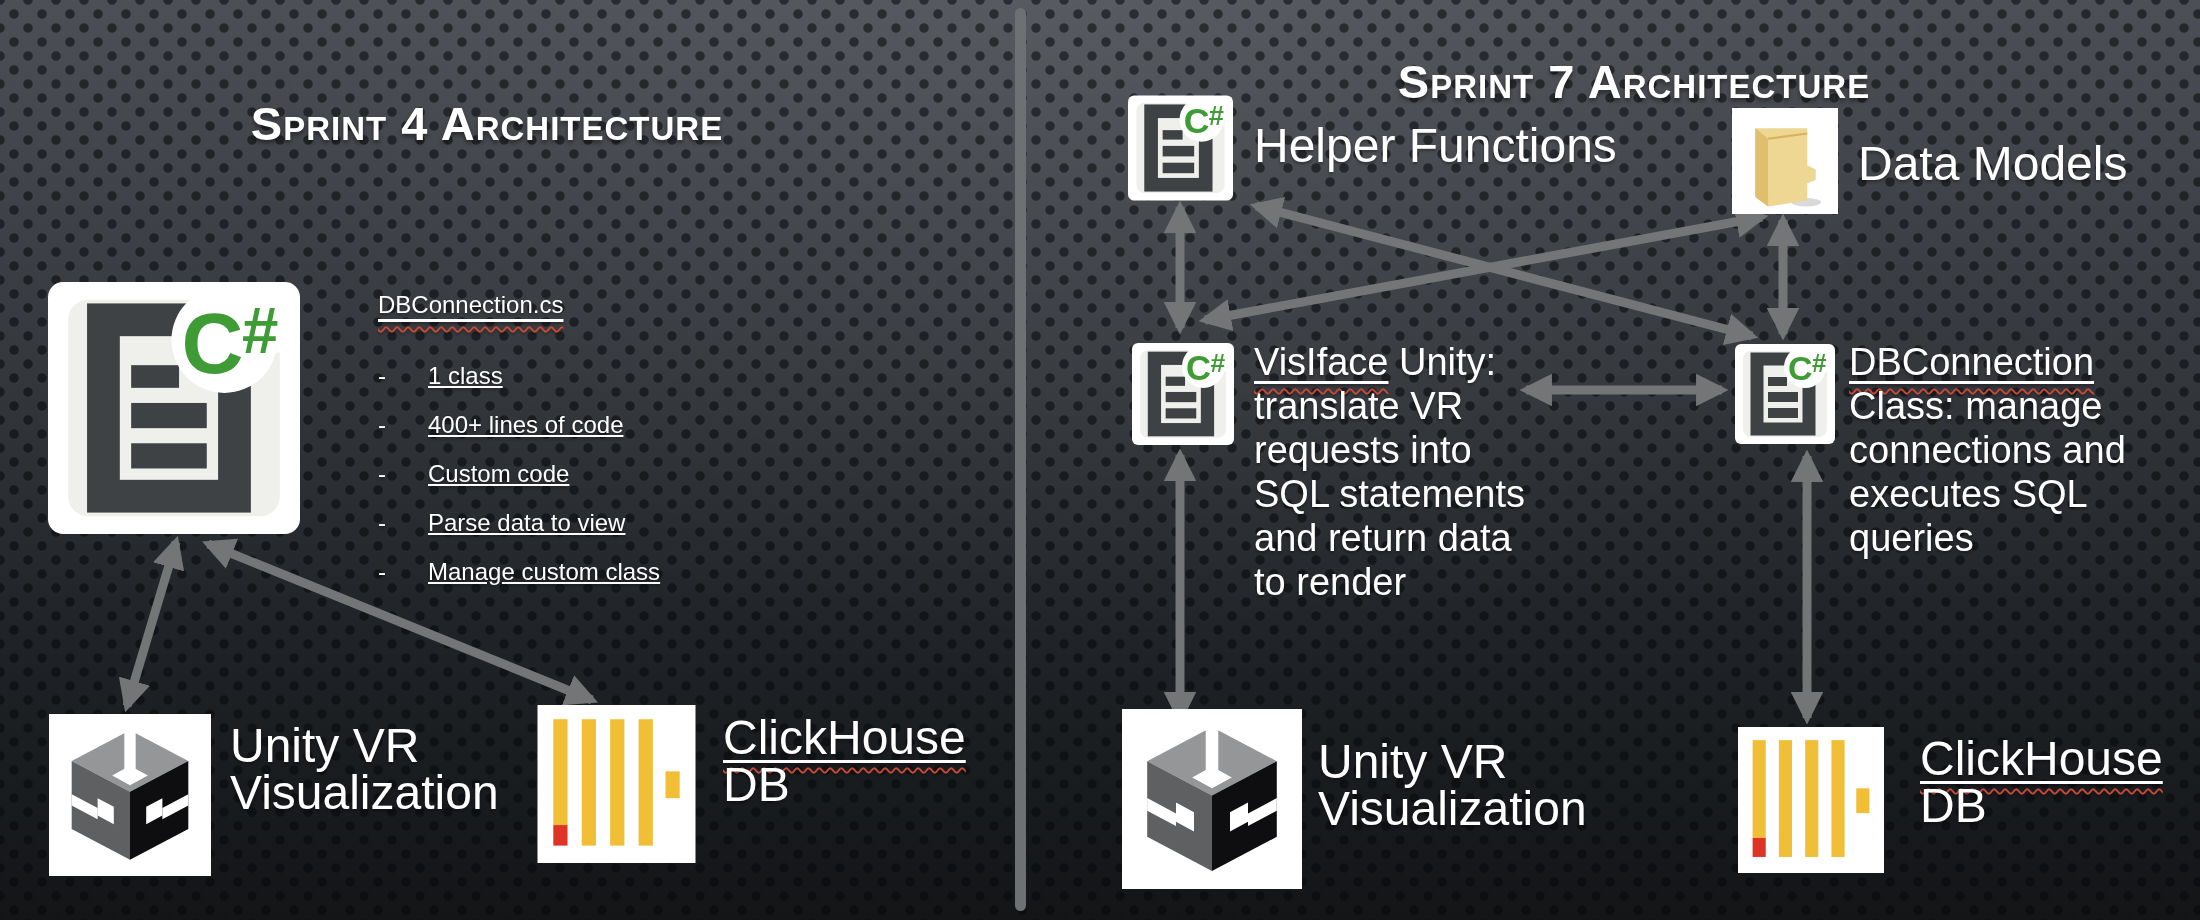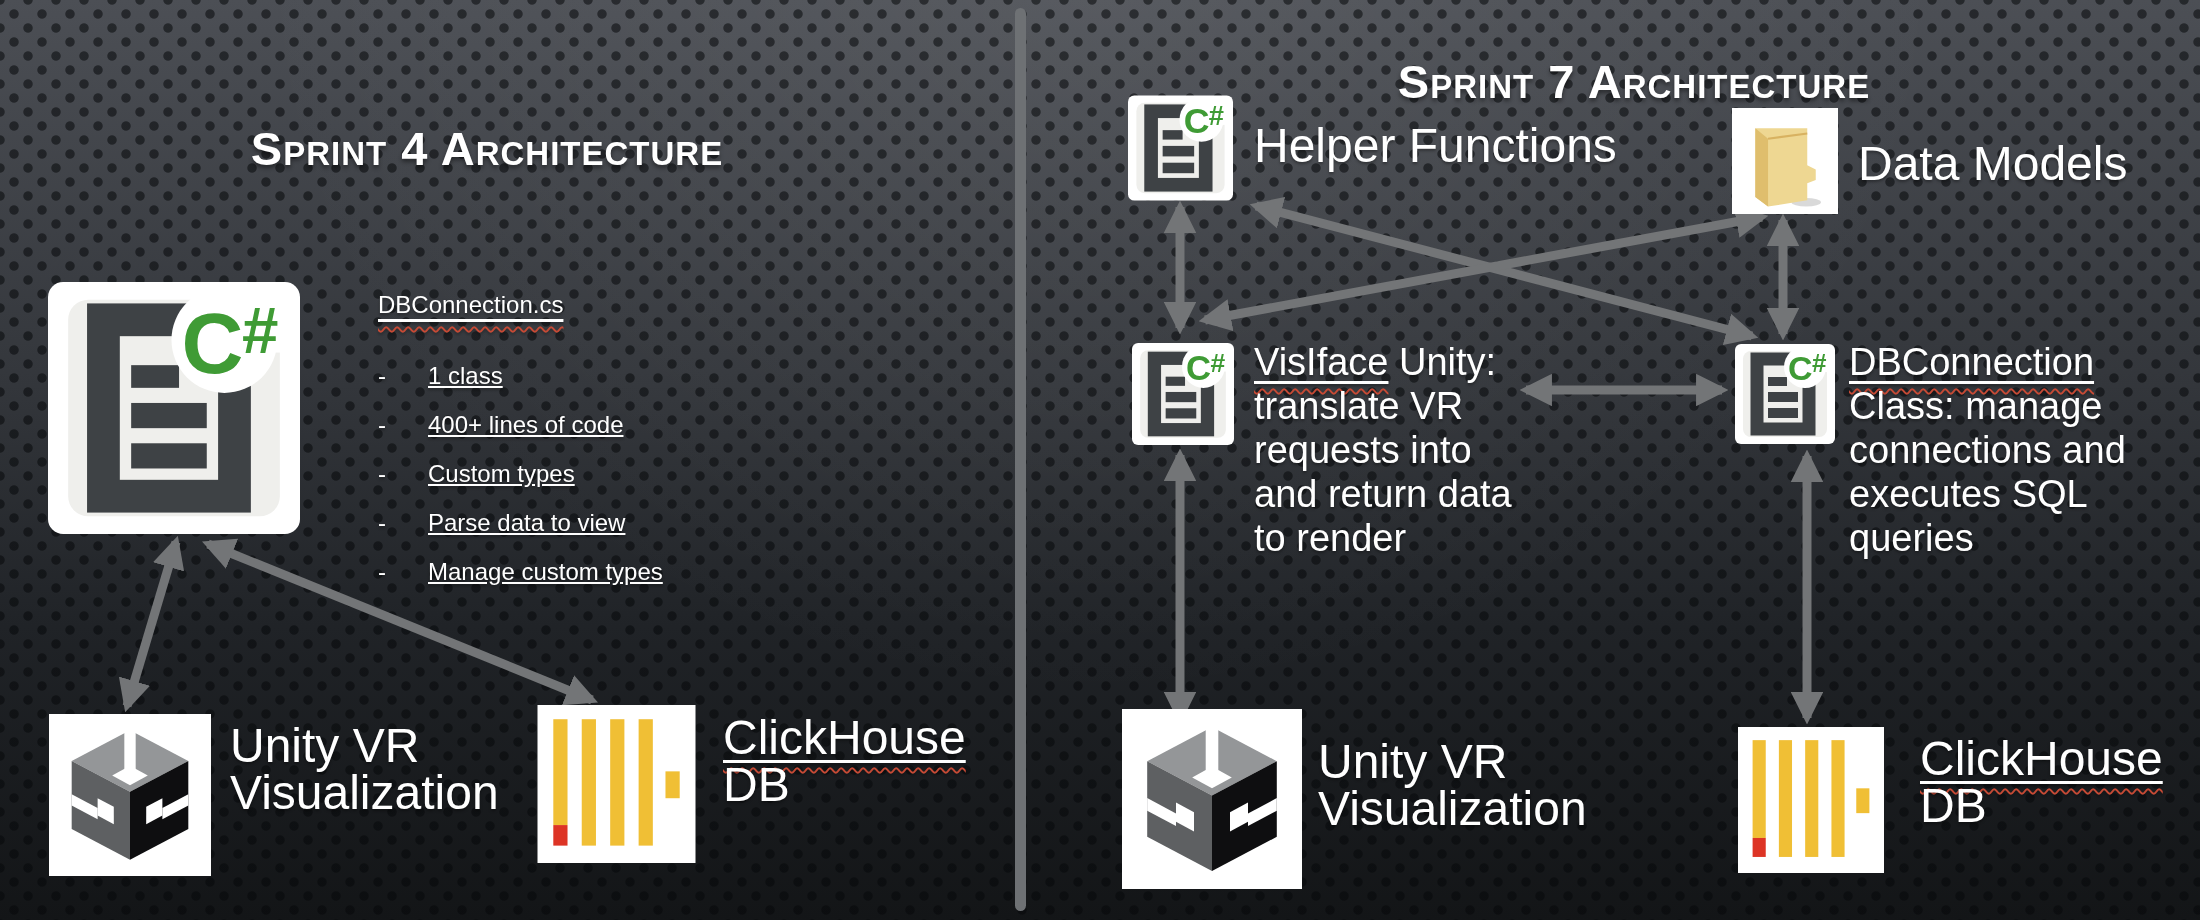--- a/index.html
+++ b/index.html
@@ -113,38 +113,38 @@
     <line x1="1256" y1="206" x2="1752" y2="336" marker-start="url(#ah)" marker-end="url(#ah)"></line>
     <line x1="1205" y1="320" x2="1762" y2="217" marker-start="url(#ah)" marker-end="url(#ah)"></line>
     <line x1="1783" y1="220" x2="1783" y2="334" marker-start="url(#ah)" marker-end="url(#ah)"></line>
     <line x1="1526" y1="390" x2="1722" y2="390" marker-start="url(#ah)" marker-end="url(#ah)"></line>
     <line x1="1807" y1="456" x2="1807" y2="718" marker-start="url(#ah)" marker-end="url(#ah)"></line>
   </g>
 </svg>
 
 <div class="divider"></div>
 
-<div class="abs title" style="left:187px;top:96px;width:600px;margin-top:25px;">Sprint 4 Architecture</div>
+<div class="abs title" style="left:187px;top:96px;width:600px;">Sprint 4 Architecture</div>
 
 <div class="abs" style="left:48px;top:278px;width:252px;height:260px;">
   <svg class="icon">
       <use href="#i-cs"></use>
     </svg>
 </div>
 
 <div class="abs txt block4" style="left:378px;top:280px;width:620px;">
   <div>
     <span class="u"><span class="wavy">DBConnection.cs</span></span>
   </div>
   <div style="margin-top:22px;text-decoration:underline;">
       <div><span class="dash">-</span><span>1 class</span></div>
       <div><span class="dash">-</span><span>400+ lines of code</span></div>
-      <div><span class="dash">-</span><span>Custom types</span></div>
+      <div><span class="dash">-</span><span>Custom code</span></div>
       <div><span class="dash">-</span><span>Parse data to view</span></div>
-      <div><span class="dash">-</span><span>Manage custom types</span></div>
+      <div><span class="dash">-</span><span>Manage custom class</span></div>
     </div>
 </div>
 
 <div class="abs" style="left:46px;top:714px;width:168px;height:162px;">
   <svg class="icon">
       <use href="#i-unity"></use>
     </svg>
 </div>
 <div class="abs txt lh47" style="left:230px;top:722px;">
   <div>
@@ -184,20 +184,21 @@
       <use href="#i-cs"></use>
     </svg>
 </div>
 <div class="abs txt lh44" style="left:1254px;top:340px;width:330px;">
   <div>
     <span class="u"><span class="wavy">VisIface</span></span><span> Unity:</span>
   </div>
   <div>
       <div><span>translate VR</span></div>
       <div><span>requests into</span></div>
+      <div><span>SQL statements</span></div>
       <div><span>and return data</span></div>
       <div><span>to render</span></div>
     </div>
 </div>
 
 <div class="abs" style="left:1735px;top:342px;width:100px;height:104px;">
   <svg class="icon">
       <use href="#i-cs"></use>
     </svg>
 </div>

